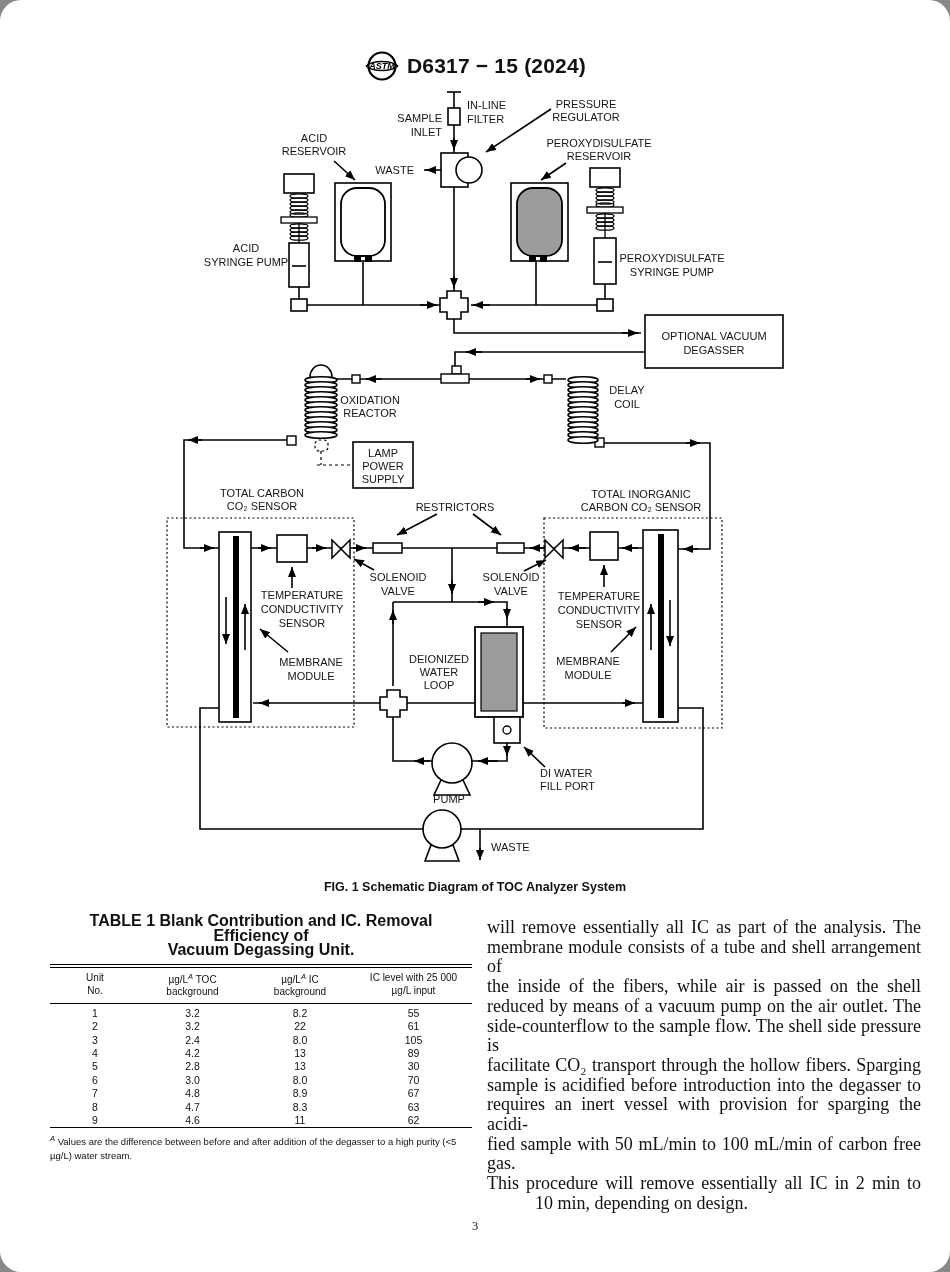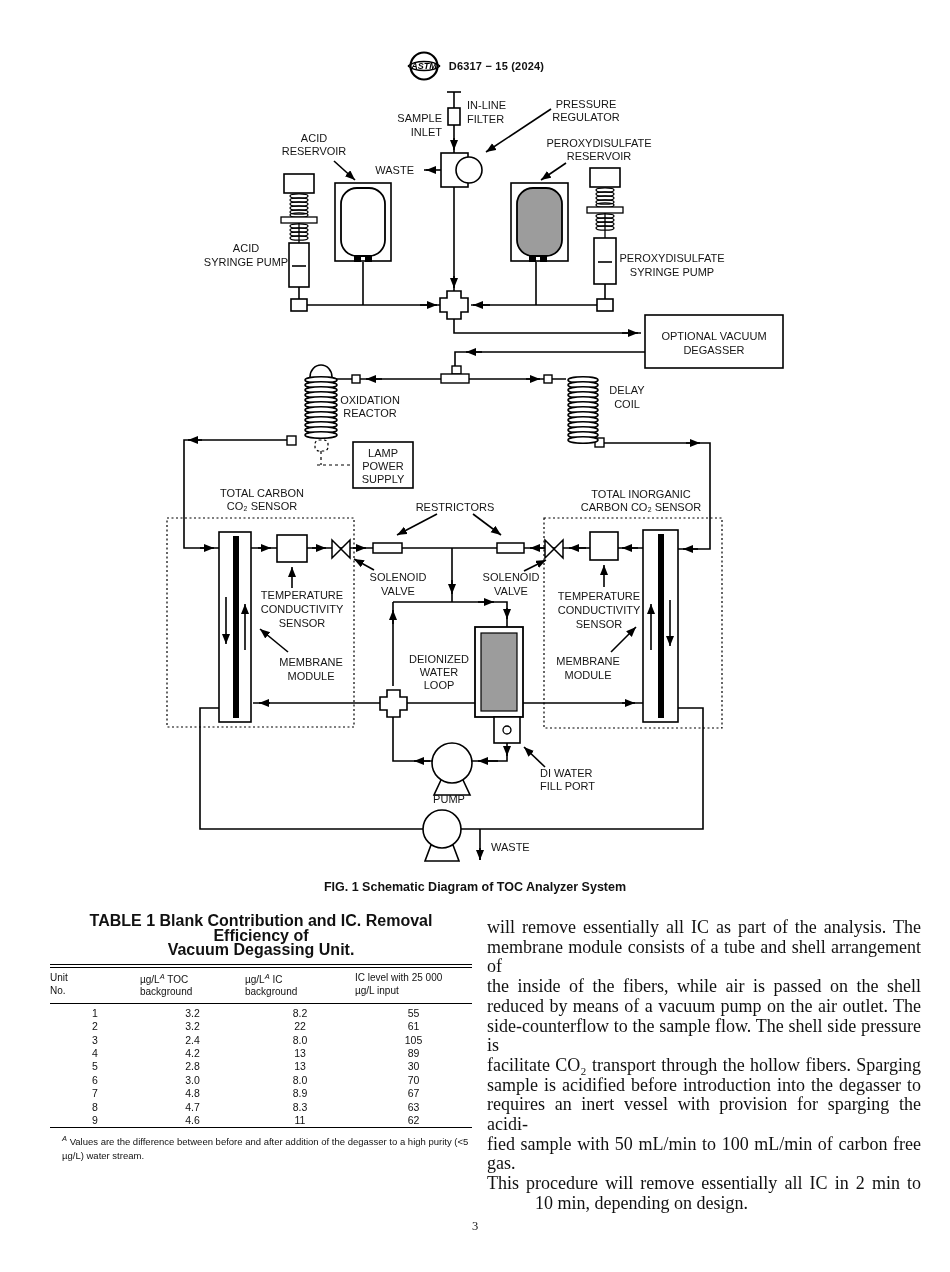--- a/index.html
+++ b/index.html
@@ -1,36 +1,36 @@
 <!DOCTYPE html>
 <html><head>
 <meta charset="utf-8">
 <style>
   html,body{margin:0;padding:0;background:#888;}
   .page{position:relative;width:950px;height:1272px;background:#fff;margin:0 auto;
-        font-family:"Liberation Sans",sans-serif;color:#111;overflow:hidden;}
+        font-family:"Liberation Sans",sans-serif;color:#111;overflow:hidden;border-radius:21px;}
   .hdr{position:absolute;top:48px;left:0;width:100%;display:flex;justify-content:center;
        align-items:center;gap:7px;}
-  .hdr-title{font-size:11px;font-weight:bold;letter-spacing:.2px;}
+  .hdr-title{font-size:21px;font-weight:bold;letter-spacing:.2px;}
   .diagram{position:absolute;top:0;left:0;}
   .diagram text{font-family:"Liberation Sans",sans-serif;font-size:11px;fill:#151515;}
   .fig-caption{position:absolute;top:880px;left:0;width:100%;text-align:center;
        font-size:12.5px;font-weight:bold;}
   .table-block{position:absolute;left:50px;top:914px;width:422px;}
   .tbl-title{font-weight:bold;font-size:16px;text-align:center;line-height:14.5px;margin-bottom:6px;}
   .rule-top{border-top:1.6px solid #000;border-bottom:1px solid #000;height:2px;}
   table.t1{width:100%;border-collapse:collapse;table-layout:fixed;}
-  table.t1 th{font-weight:normal;font-size:10px;line-height:12.5px;text-align:left;
+  table.t1 th{font-weight:normal;font-size:10px;line-height:12.5px;text-align:center;
        padding:3px 0 4px 0;border-bottom:1.2px solid #000;}
   table.t1 td{font-size:10.5px;text-align:center;padding:0;height:13.4px;line-height:13.4px;}
   table.t1 tr.first td{padding-top:3px;}
   table.t1 tr.last td{padding-bottom:3px;}
   .rule-bot{border-top:1.6px solid #000;height:2px;}
   sup.ssA{font-size:7.5px;font-style:italic;}
-  .fn{font-size:9.5px;line-height:13px;margin-top:2px;margin-left:12px;}
+  .fn{font-size:9.5px;line-height:13px;margin-top:2px;}
   .fn sup{font-size:7.5px;font-style:italic;}
   .body-col{position:absolute;left:487px;top:918px;width:434px;
        font-family:"Liberation Serif",serif;font-size:18px;line-height:19.7px;}
   .jline{text-align:justify;text-align-last:justify;}
   .jlast{text-align:left;margin-left:48px;}
   .page-num{position:absolute;top:1219px;left:0;width:100%;text-align:center;
        font-family:"Liberation Serif",serif;font-size:12.5px;}
   .logo-svg{display:block;}
 </style>
 </head>

